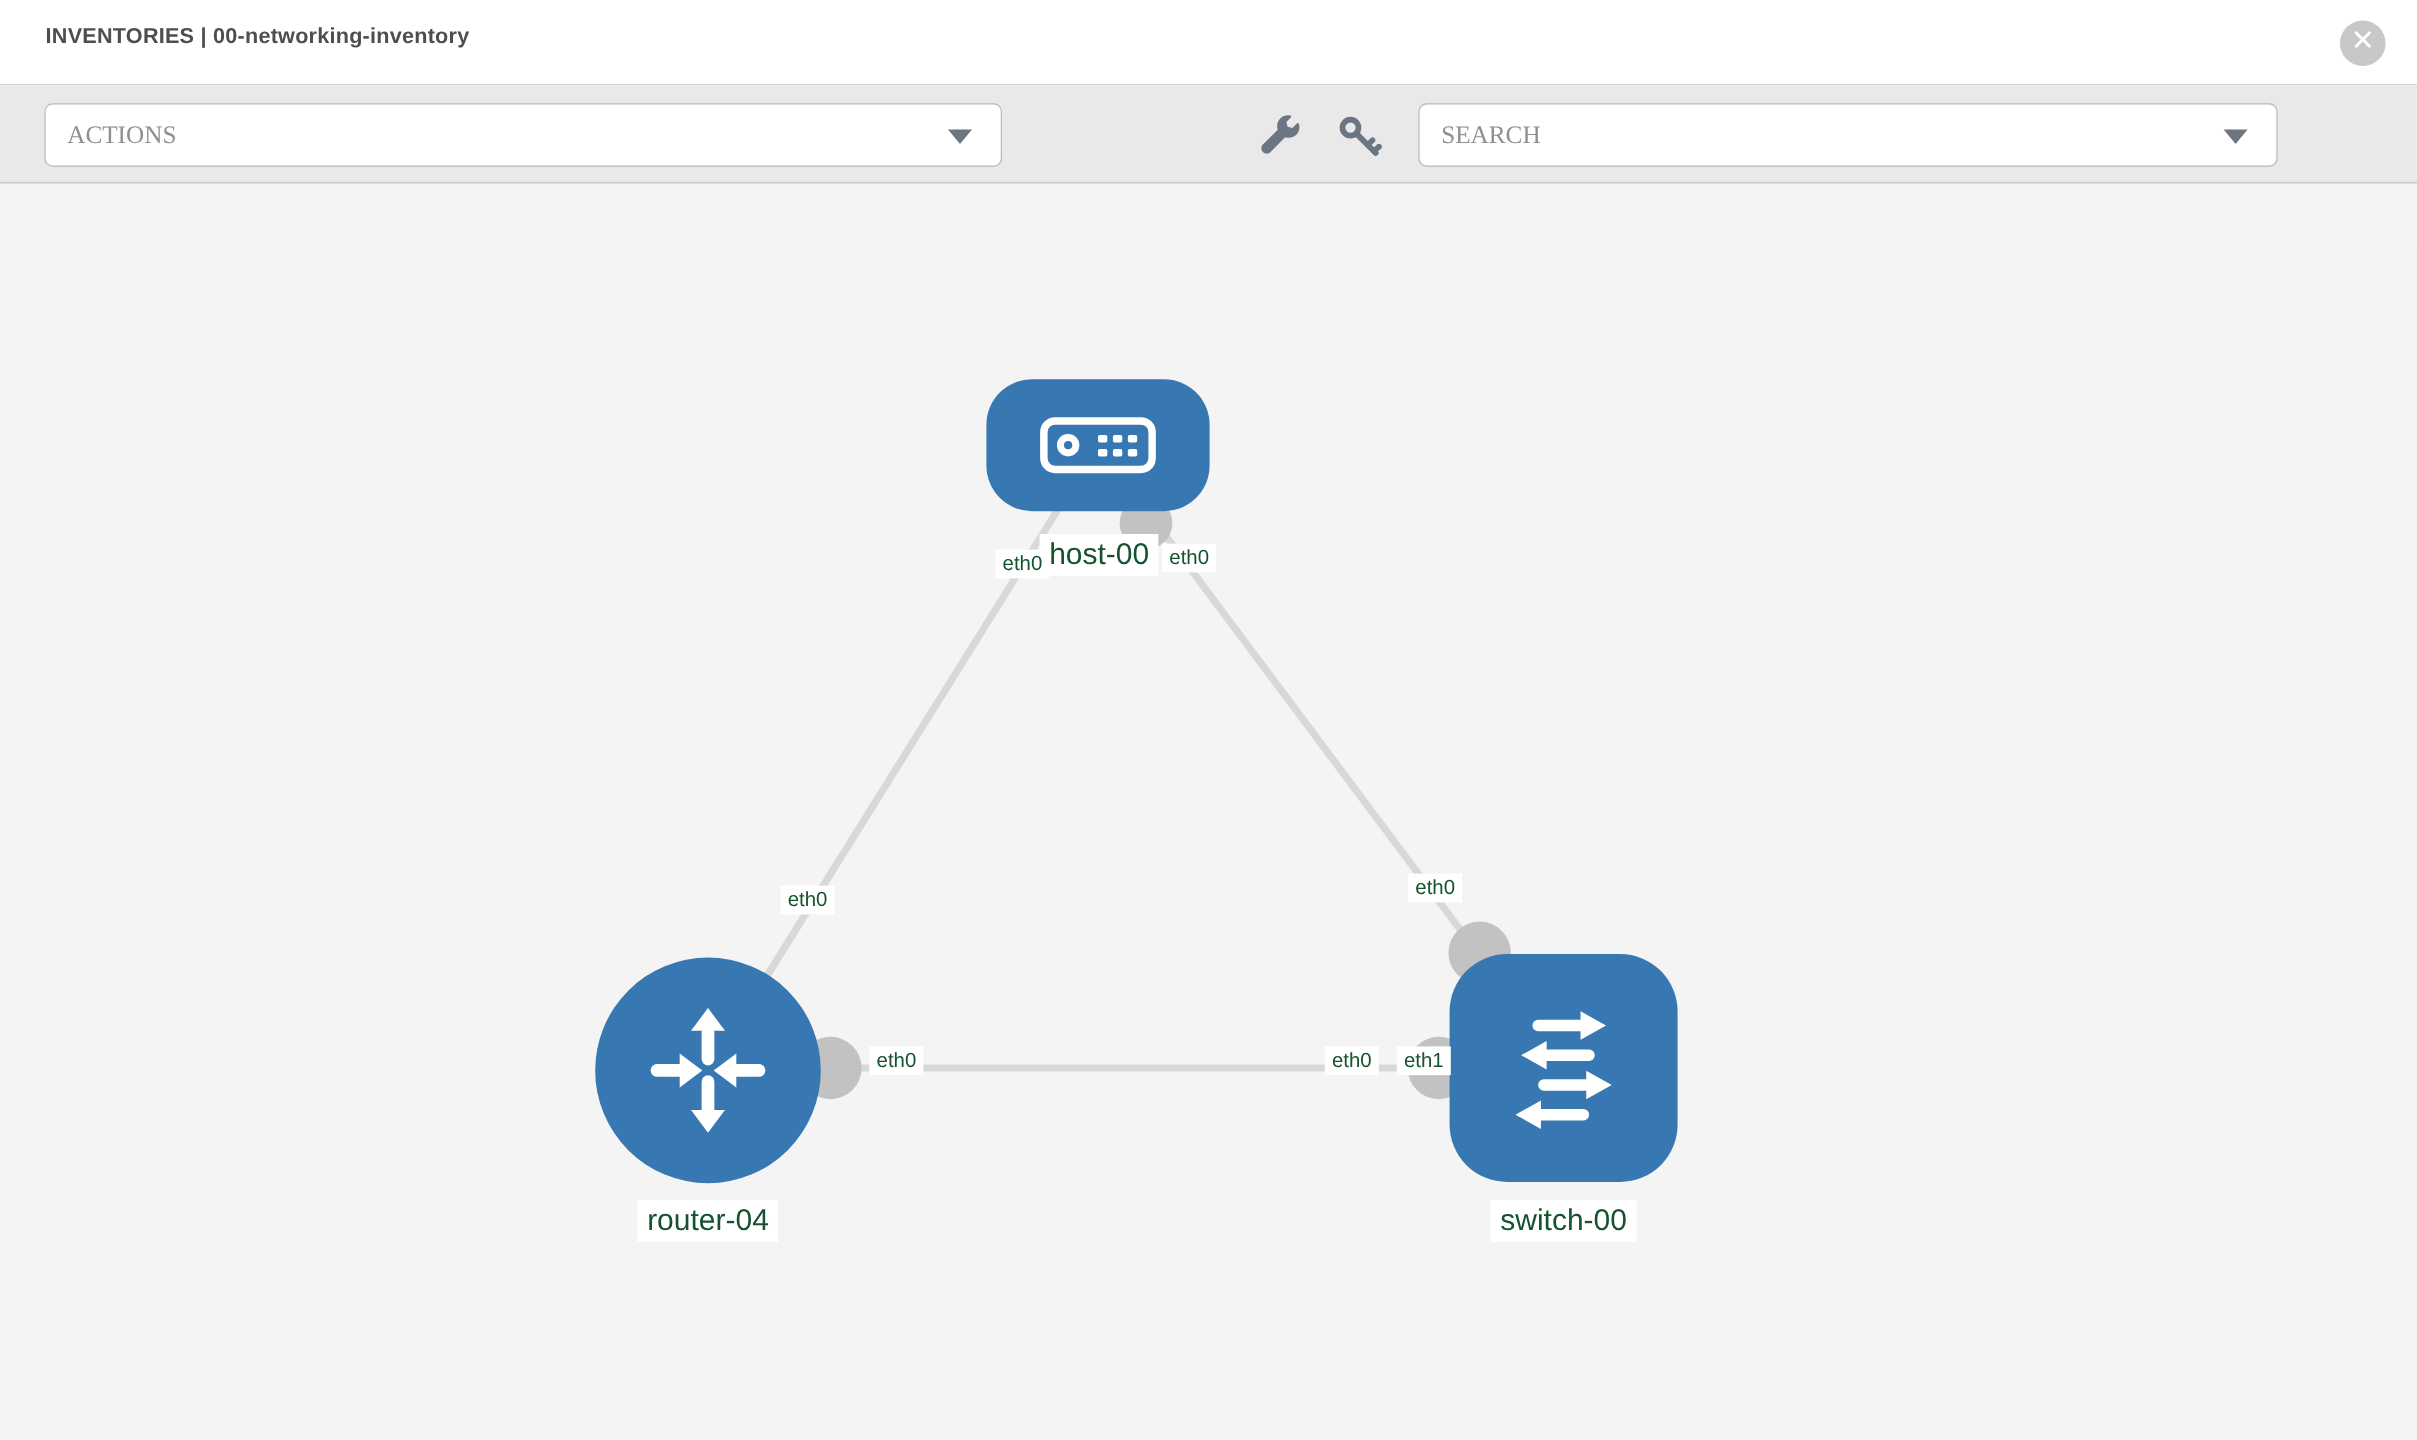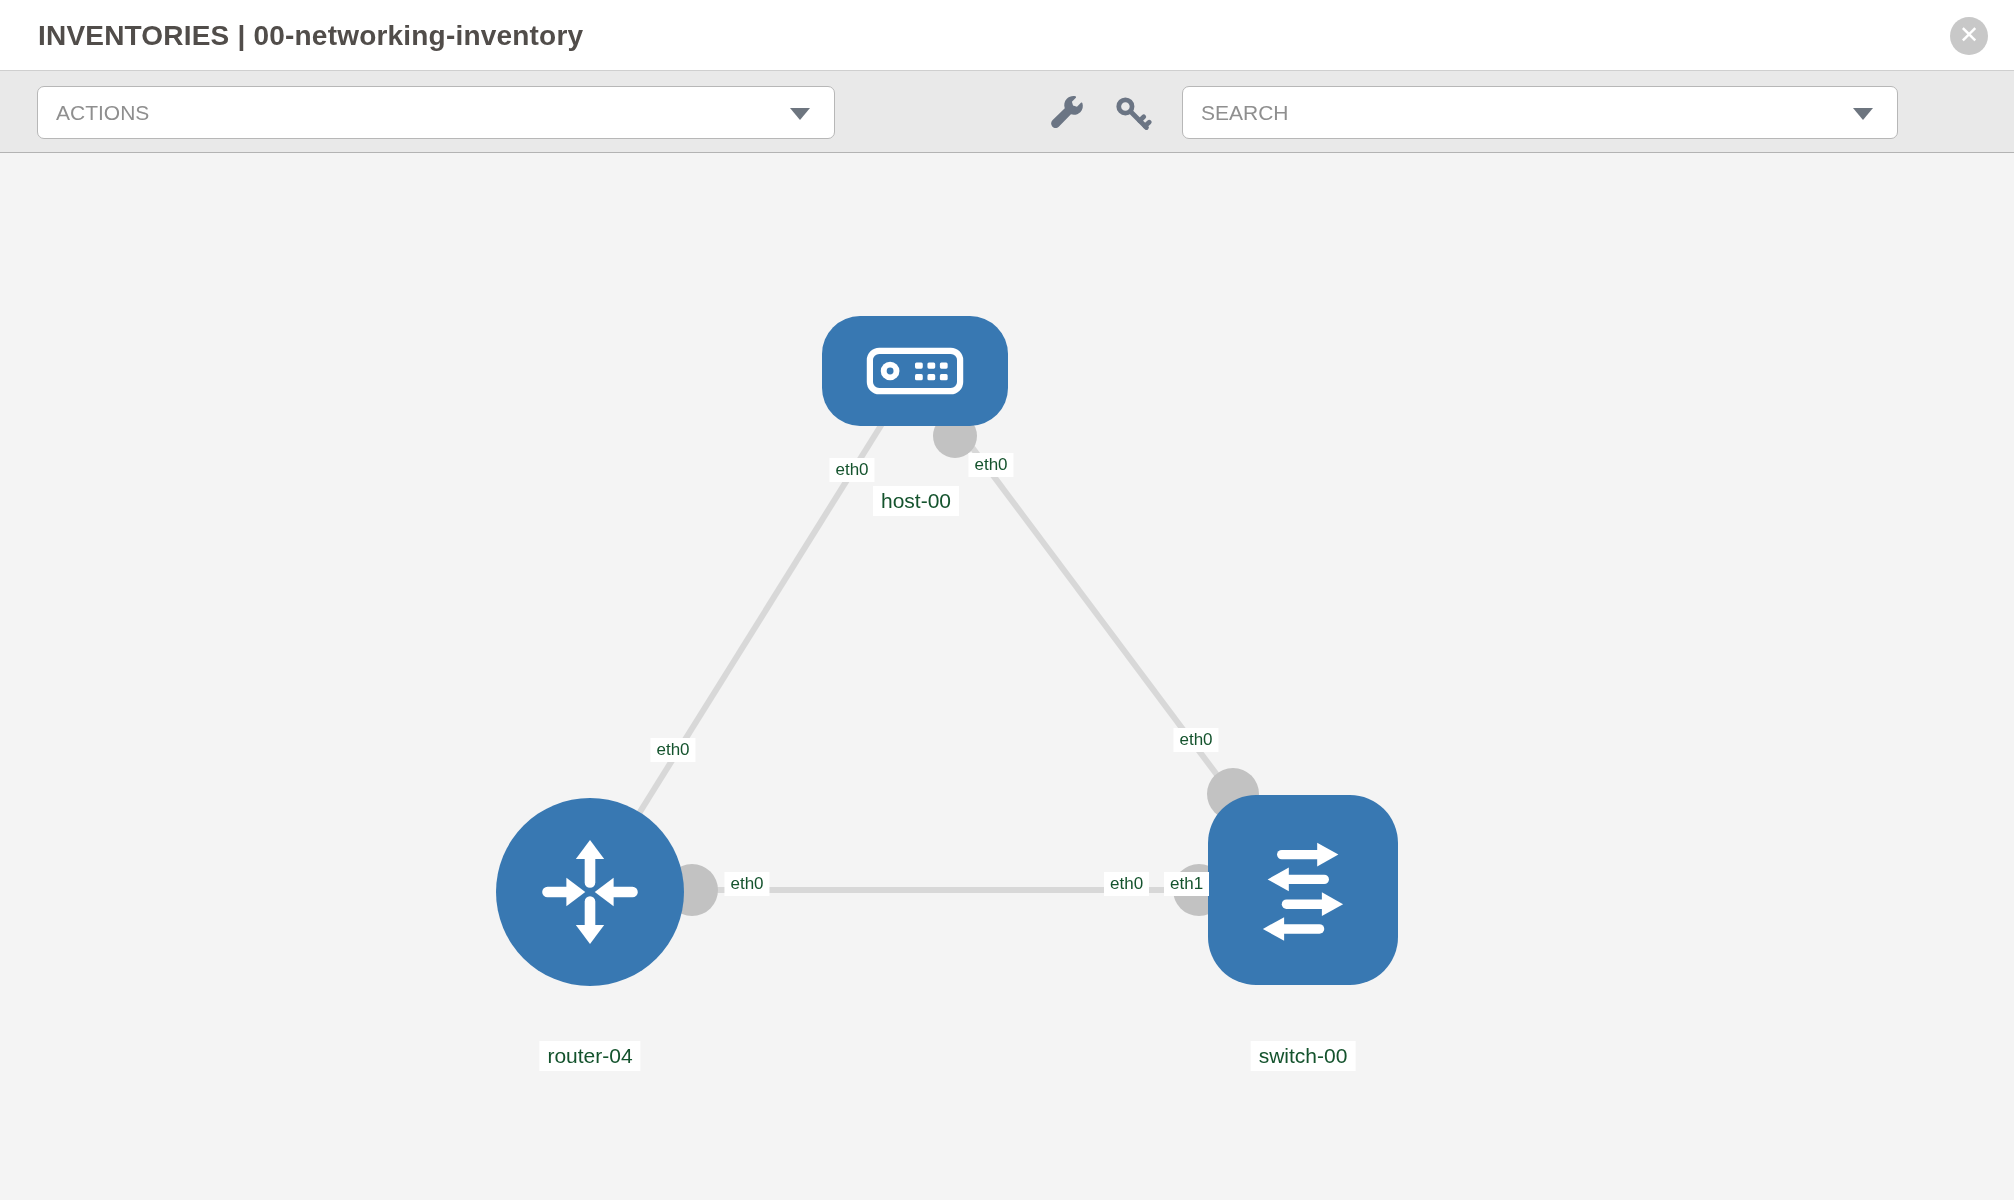--- a/index.html
+++ b/index.html
@@ -2,31 +2,31 @@
 <html><head>
 <meta charset="utf-8">
 <style>
   * { margin:0; padding:0; box-sizing:border-box; }
   html,body { width:2014px; height:1200px; overflow:hidden;
     font-family:"Liberation Sans","DejaVu Sans",sans-serif; background:#fff; }
 
   
   .header { position:absolute; left:0; top:0; width:2014px; height:71px;
     background:#ffffff; border-bottom:1px solid #cfcfcf; }
-  .header-title { position:absolute; left:38px; top:20px; font-size:28px;
+  .header-title { position:absolute; left:38px; top:20px; font-size:18px;
     font-weight:bold; color:#514d4a; letter-spacing:0.2px; }
   .close-btn { position:absolute; left:1950px; top:17px; width:38px; height:38px;
     border-radius:50%; background:#c8c8c8; color:#ffffff; font-size:24px;
     font-weight:bold; text-align:center; line-height:36px; cursor:pointer; }
 
   
   .toolbar { position:absolute; left:0; top:71px; width:2014px; height:82px;
     background:#e9e9e9; border-bottom:1px solid #b3b3b3; }
   .dd-box { position:absolute; top:15px; height:53px; background:#ffffff;
-    border:1px solid #b7b7b7; border-radius:7px; cursor:pointer; }
+    border:1px solid #b7b7b7; border-radius:7px; cursor:pointer;font-family:Liberation Serif, serif; }
   .dd-box .dd-label { position:absolute; left:18px; top:0; line-height:51px;
     font-size:21px; color:#8f8f8f; }
   .dd-caret { position:absolute; right:24px; top:21px; width:0; height:0;
     border-left:10px solid transparent; border-right:10px solid transparent;
     border-top:12px solid #6d757f; }
   .dd-actions { left:37px; width:798px; }
   .dd-search { left:1182px; width:716px; }
   .tool-icon { position:absolute; top:24px; width:38px; height:38px; cursor:pointer; }
   .tool-wrench { left:1048px; }
   .tool-key { left:1114px; }
@@ -35,21 +35,21 @@
   .canvas { position:absolute; left:0; top:153px; width:2014px; height:1047px;
     background:#f4f4f4; }
   .links-svg { position:absolute; left:0; top:0; z-index:1; }
   .node { position:absolute; z-index:2; background:#3878b2; display:flex;
     align-items:center; justify-content:center; cursor:pointer; }
   .node-host { left:822px; top:163px; width:186px; height:110px; border-radius:38px; }
   .node-router { left:496px; top:645px; width:188px; height:188px; border-radius:50%; }
   .node-switch { left:1208px; top:642px; width:190px; height:190px; border-radius:48px; }
   .net-label { position:absolute; z-index:3; background:#ffffff; color:#14532d;
     white-space:nowrap; }
-  .node-label { font-size:21px; padding:3px 8px; transform:translateX(-50%);margin-top:41px; }
+  .node-label { font-size:25px; padding:3px 8px; transform:translateX(-50%); }
   .if-label { font-size:17px; padding:2px 6px; transform:translate(-50%,-50%); }
   .if-label-raw { font-size:17px; padding:2px 6px; transform:translateY(-50%); }
 
   .lbl-host   { left:916px;  top:292px; }
   .lbl-router { left:590px;  top:847px; }
   .lbl-switch { left:1303px; top:847px; }
   .if-host-left   { left:852px;  top:317px; }
   .if-host-right  { left:991px;  top:312px; }
   .if-router-top  { left:673px;  top:597px; }
   .if-switch-top  { left:1196px; top:587px; }

